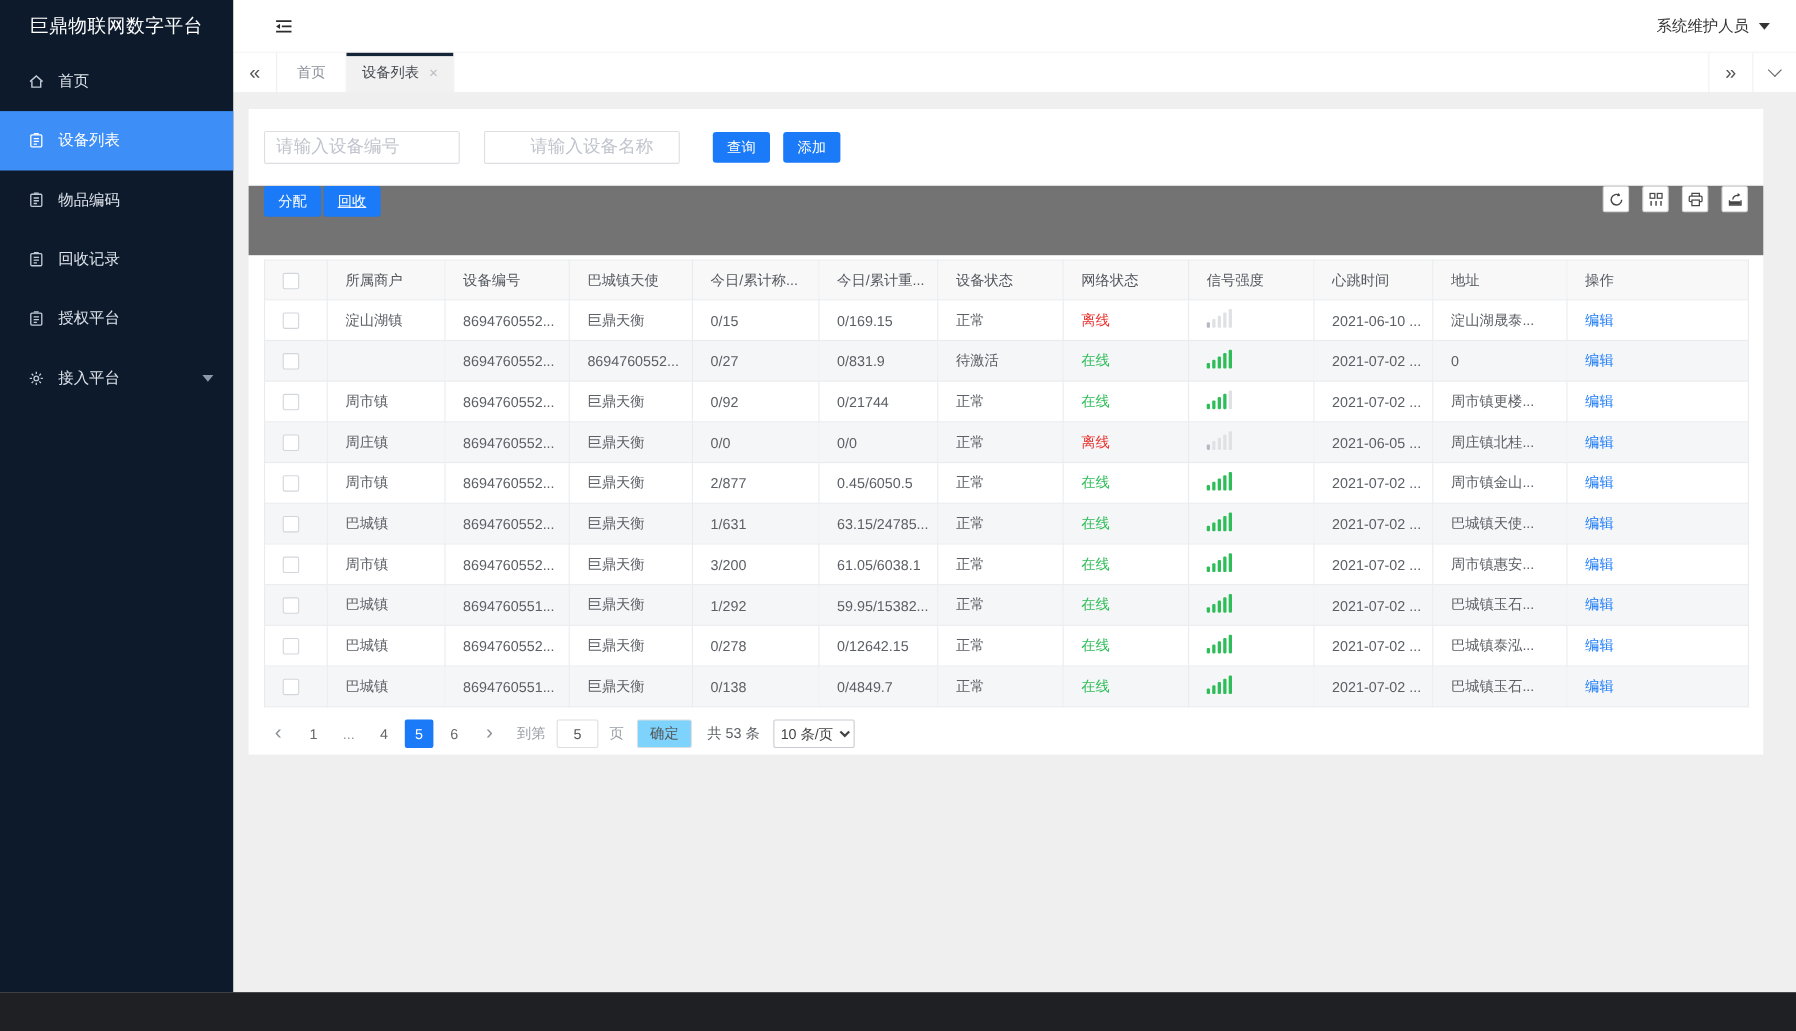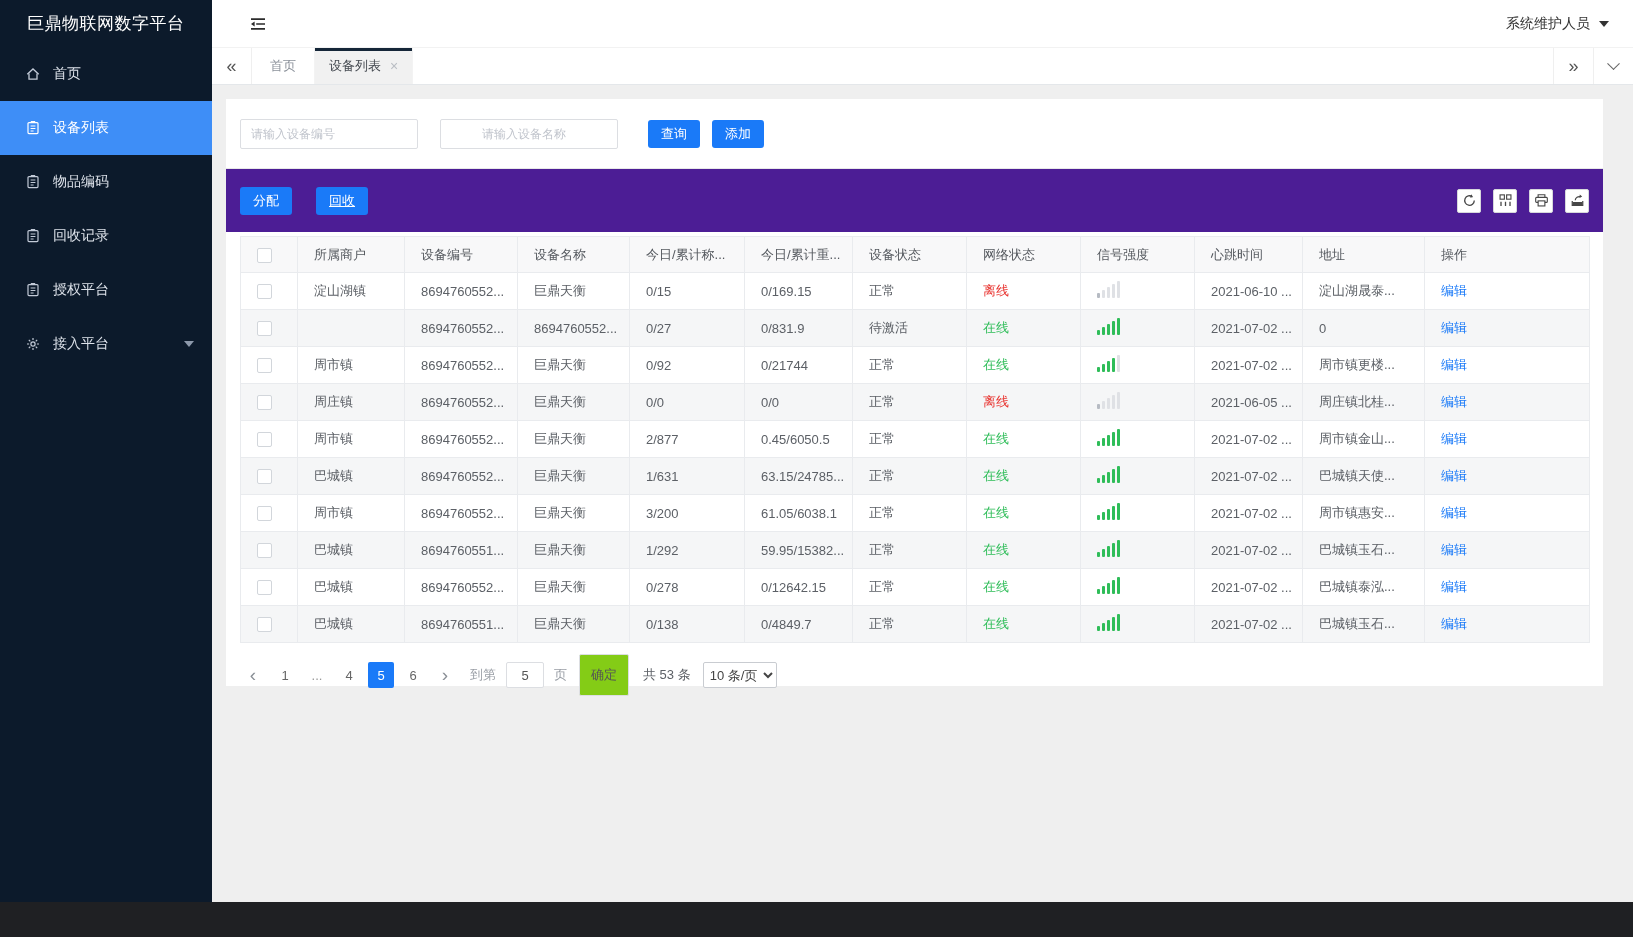--- a/index.html
+++ b/index.html
@@ -31,29 +31,29 @@
   .tab.active { background:#f1f1f1; color:#454a51; padding:0 14px; }
   .tab.active::before { content:''; position:absolute; left:0; top:0; right:0; height:3px; background:#152638; }
   .tab .tab-x { color:#b9bdc3; font-size:14px; }
   .chev-down { width:9px; height:9px; border-right:1.6px solid #666; border-bottom:1.6px solid #666; transform:rotate(45deg) translate(-2px,-2px); }
 
   
   .content { position:absolute; left:0; right:0; top:85px; bottom:0; background:#efefef; padding:14px 30px 0 14px; }
   .card { background:#fff; width:1377px; height:587px; }
 
   .search-row { height:70px; display:flex; align-items:center; padding:0 14px; border-bottom:1px solid #e8e8e8; }
-  .inp { width:178px; height:30px; border:1px solid #dcdee2; border-radius:2px; padding:0 10px; font-size:12px; color:#0f172a; outline:none; font-family:inherit; }
+  .inp { width:178px; height:30px; border:1px solid #dcdee2; border-radius:2px; padding:0 10px; font-size:16px; color:#0f172a; outline:none; font-family:inherit; }
   .inp::placeholder { color:#c0c4cc; }
   .inp + .inp { margin-left:22px;padding-left:41px; }
   .btn-primary { background:#1a7af8; color:#fff; border:none; border-radius:3px; height:28px; padding:0 13px; font-size:13px; cursor:pointer; font-family:inherit; }
   .search-row .btn-primary:first-of-type { margin-left:30px; }
   .search-row .btn-primary + .btn-primary { margin-left:12px;font-family:Liberation Mono, monospace; }
 
-  .toolbar-row { height:63px; display:flex; align-items:center; padding:0 14px; background:#4c1d95; margin-bottom:4px; }
-  .toolbar-row .btn-primary + .btn-primary { margin-left:24px;text-decoration:underline; }
+  .toolbar-row { height:63px; display:flex; align-items:flex-start; padding:0 14px; background:#737373; margin-bottom:4px; }
+  .toolbar-row .btn-primary + .btn-primary { margin-left:2px;text-decoration:underline; }
   .tool-icons { margin-left:auto; display:flex; }
   .icon-btn { width:24px; height:24px; border:1px solid #d6d8db; border-radius:2px; background:#fff; display:flex; align-items:center; justify-content:center; color:#474747; margin-left:12px; cursor:pointer; }
 
   table { width:1349px; margin:0 14px; border-collapse:collapse; table-layout:fixed; color:#5c6066; }
   th,td { border:1px solid #e9ebee; height:37px; padding:0 8px 0 16px; text-align:left; font-weight:normal; font-size:13px; white-space:nowrap; overflow:hidden; }
   thead th { background:#f8f8f9; color:#54585e; height:36px; }
   tbody tr:nth-child(even) td { background:#f5f6f7; }
   .cb { display:inline-block; width:15px; height:15px; border:1px solid #d2d6db; border-radius:2px; background:#fff; vertical-align:middle; cursor:pointer; }
   .red { color:#e8322e; }
   .green { color:#2fbd59; }
@@ -62,21 +62,21 @@
   .signal i { width:3px; border-radius:1px; display:inline-block; }
 
   .pagination { display:flex; align-items:center; padding:11px 0 0 8px; }
   .pg { min-width:26px; height:26px; display:flex; align-items:center; justify-content:center; color:#666; font-size:13px; margin-left:6px; border-radius:2px; cursor:pointer; }
   .pg.pg-ellipsis { cursor:default; color:#999; }
   .pg.pg-prev, .pg.pg-next { font-size:19px; color:#8a8f96; }
   .pg.active { background:#1a7af8; color:#fff; }
   .goto-label { color:#9a9fa6; margin-left:12px; }
   .goto-label.pg-suffix { margin-left:10px; }
   .goto-input { width:38px; height:26px; border:1px solid #dcdee2; border-radius:2px; text-align:center; font-size:13px; color:#555; margin-left:10px; outline:none; font-family:inherit; }
-  .confirm-btn { height:42px; padding:0 11px; border:1px solid #dcdee2; border-radius:2px; background:#84cc16; color:#555; font-size:13px; margin-left:12px; cursor:pointer; font-family:inherit; }
+  .confirm-btn { height:26px; padding:0 11px; border:1px solid #dcdee2; border-radius:2px; background:#7dd3fc; color:#555; font-size:13px; margin-left:12px; cursor:pointer; font-family:inherit; }
   .total { color:#5c6066; margin-left:14px; }
   .psize { height:26px; margin-left:12px; border:1px solid #c9ccd1; border-radius:2px; background:#fff; color:#444; font-size:13px; font-family:inherit; padding:0 2px; }
 
   .footer-strip { position:absolute; left:0; right:0; bottom:0; height:35px; background:#1f2023; z-index:5; }
 </style>
 </head>
 <body>
 
 <aside class="sidebar">
   <div class="logo">巨鼎物联网数字平台</div>
@@ -237,21 +237,21 @@
           <col style="width:114px">
             <col style="width:108px">
             <col style="width:122px">
             <col style="width:165px">
         </colgroup>
         <thead>
             <tr id="thead-row">
               <th><span class="cb"></span></th>
               <th>所属商户</th>
               <th>设备编号</th>
-              <th>设备名称</th>
+              <th>巴城镇天使</th>
               <th>今日/累计称...</th>
               <th>今日/累计重...</th>
               <th>设备状态</th>
               <th>网络状态</th>
               <th>信号强度</th>
               <th>心跳时间</th>
               <th>地址</th>
               <th>操作</th>
             </tr>
           </thead>

